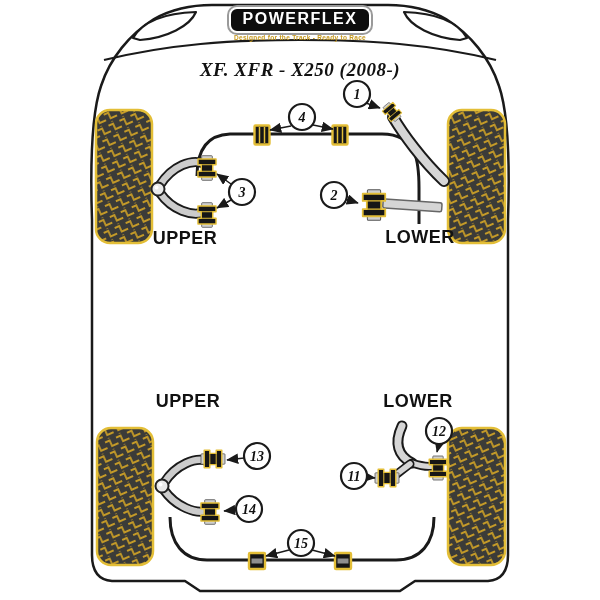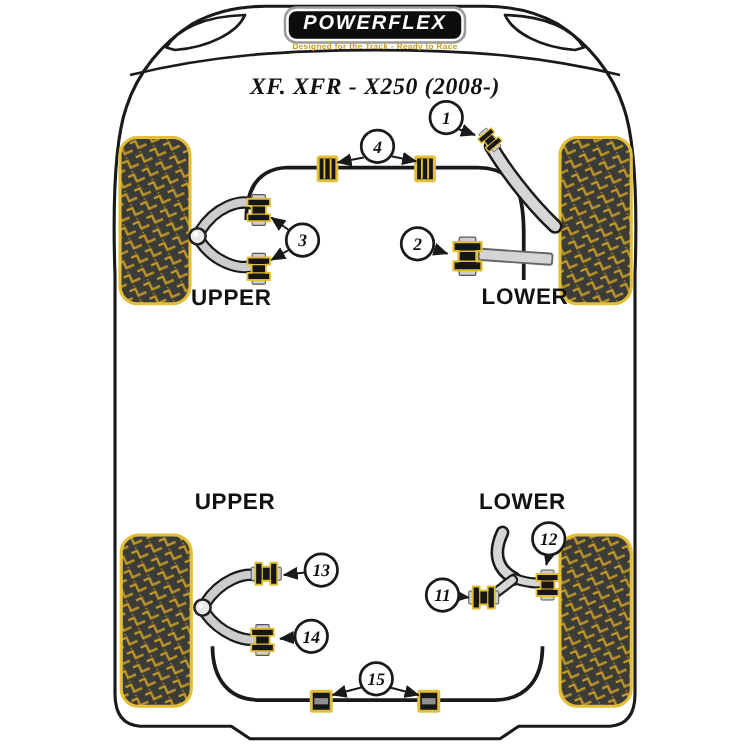--- a/index.html
+++ b/index.html
@@ -3,21 +3,21 @@
 <meta charset="utf-8">
 <style>
   html,body{margin:0;padding:0;background:#fff;}
   #stage{position:relative;width:600px;height:600px;background:#fff;overflow:hidden;
          font-family:"Liberation Sans",sans-serif;}
   #diagram{position:absolute;top:0;left:0;}
   .header{position:absolute;top:7px;left:50%;transform:translateX(-50%);
           width:300px;text-align:center;z-index:5;}
   .pf-box{display:inline-block;background:#0d0d0d;border:2px solid #fff;
           box-shadow:0 0 0 2px #9a9a9a;border-radius:8px;padding:1px 12px 3px;}
-  .pf-text{color:#fff;font-style:italic;font-weight:900;font-size:16px;
+  .pf-text{color:#fff;font-weight:900;font-size:16px;
            letter-spacing:1.5px;font-family:"Liberation Sans",sans-serif;}
   .bs-plate{display:inline-block;margin-top:-2px;background:linear-gradient(180deg,#f0f0f0,#9f9f9f);
             border:1px solid #777;border-radius:2px;padding:0 9px;position:relative;z-index:6;}
   .bs-text{color:#B8860B;text-shadow:1px 1px 0 #3a2d05;font-style:italic;font-weight:900;
            font-size:12px;letter-spacing:2px;font-family:"Liberation Serif",serif;}
   .tagline{color:#C79A1F;font-weight:700;font-size:6.5px;letter-spacing:.3px;margin-top:1px;}
   .title{color:#111;font-style:italic;font-weight:700;font-size:19px;margin-top:18px;
          font-family:"Liberation Serif",serif;letter-spacing:.5px;}
   text.lbl{font-family:"Liberation Sans",sans-serif;font-weight:700;font-size:18px;
            letter-spacing:.5px;fill:#111;}

